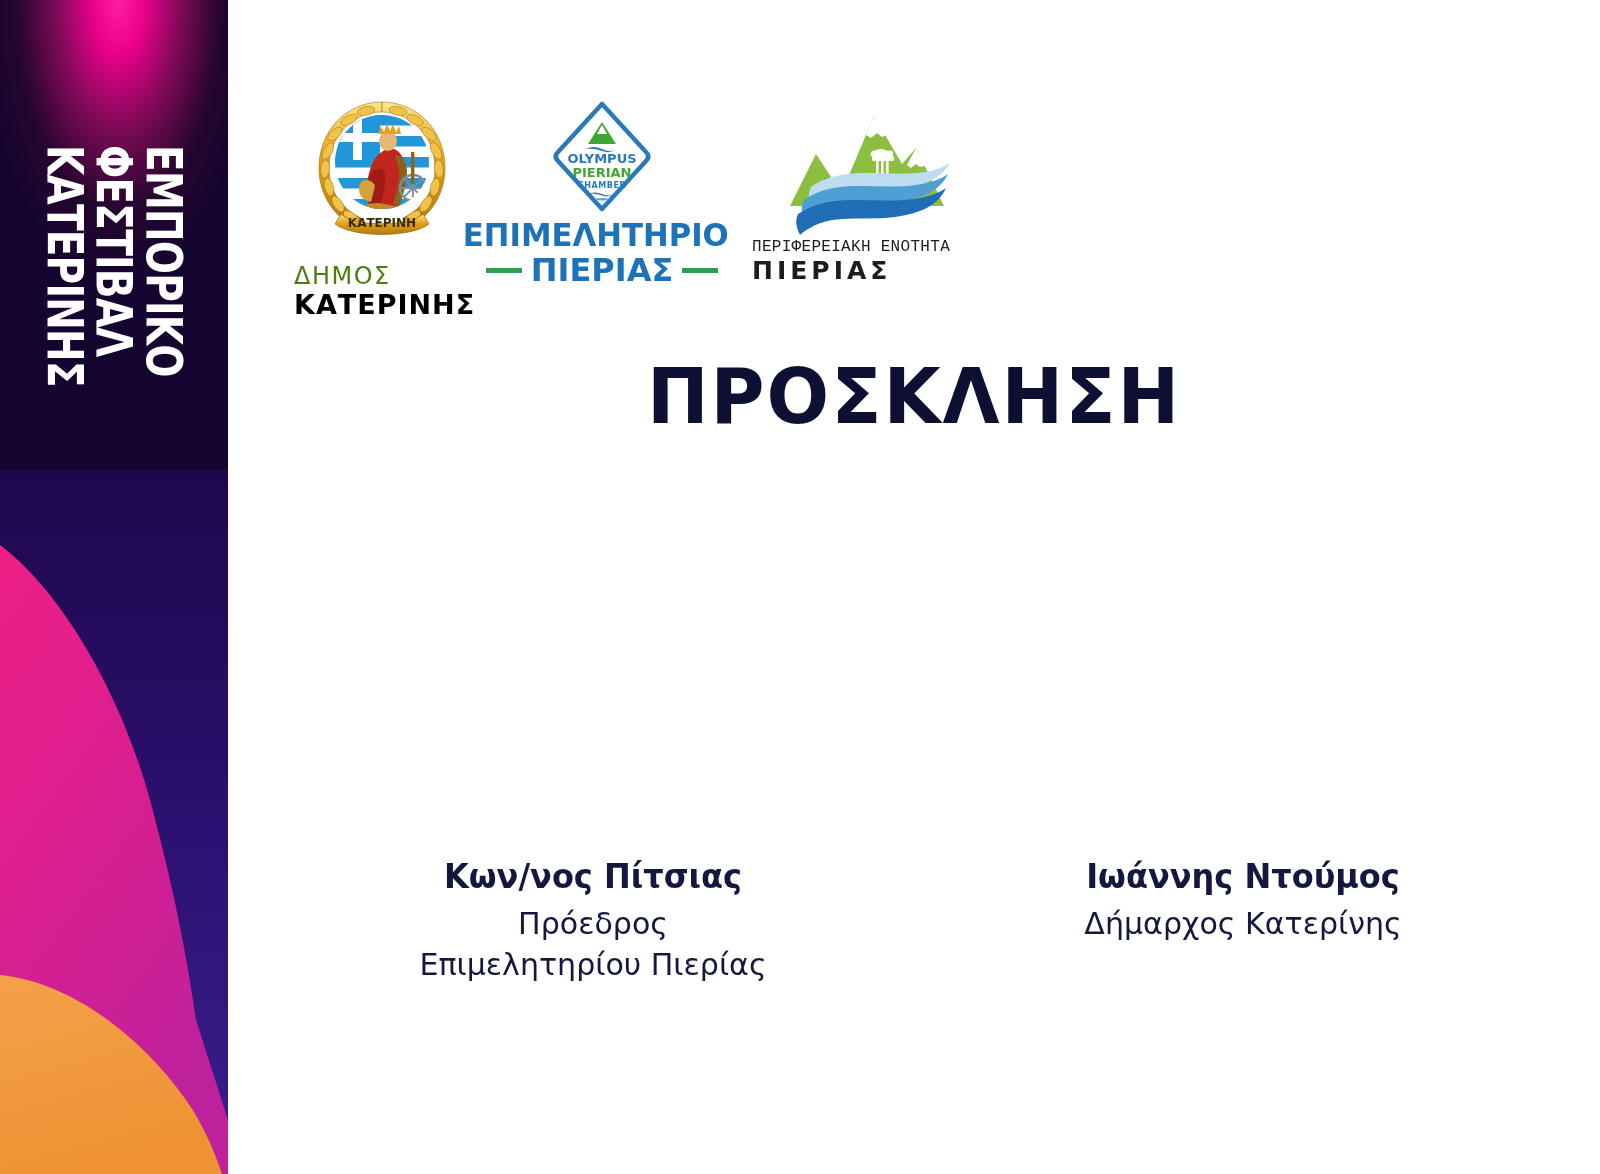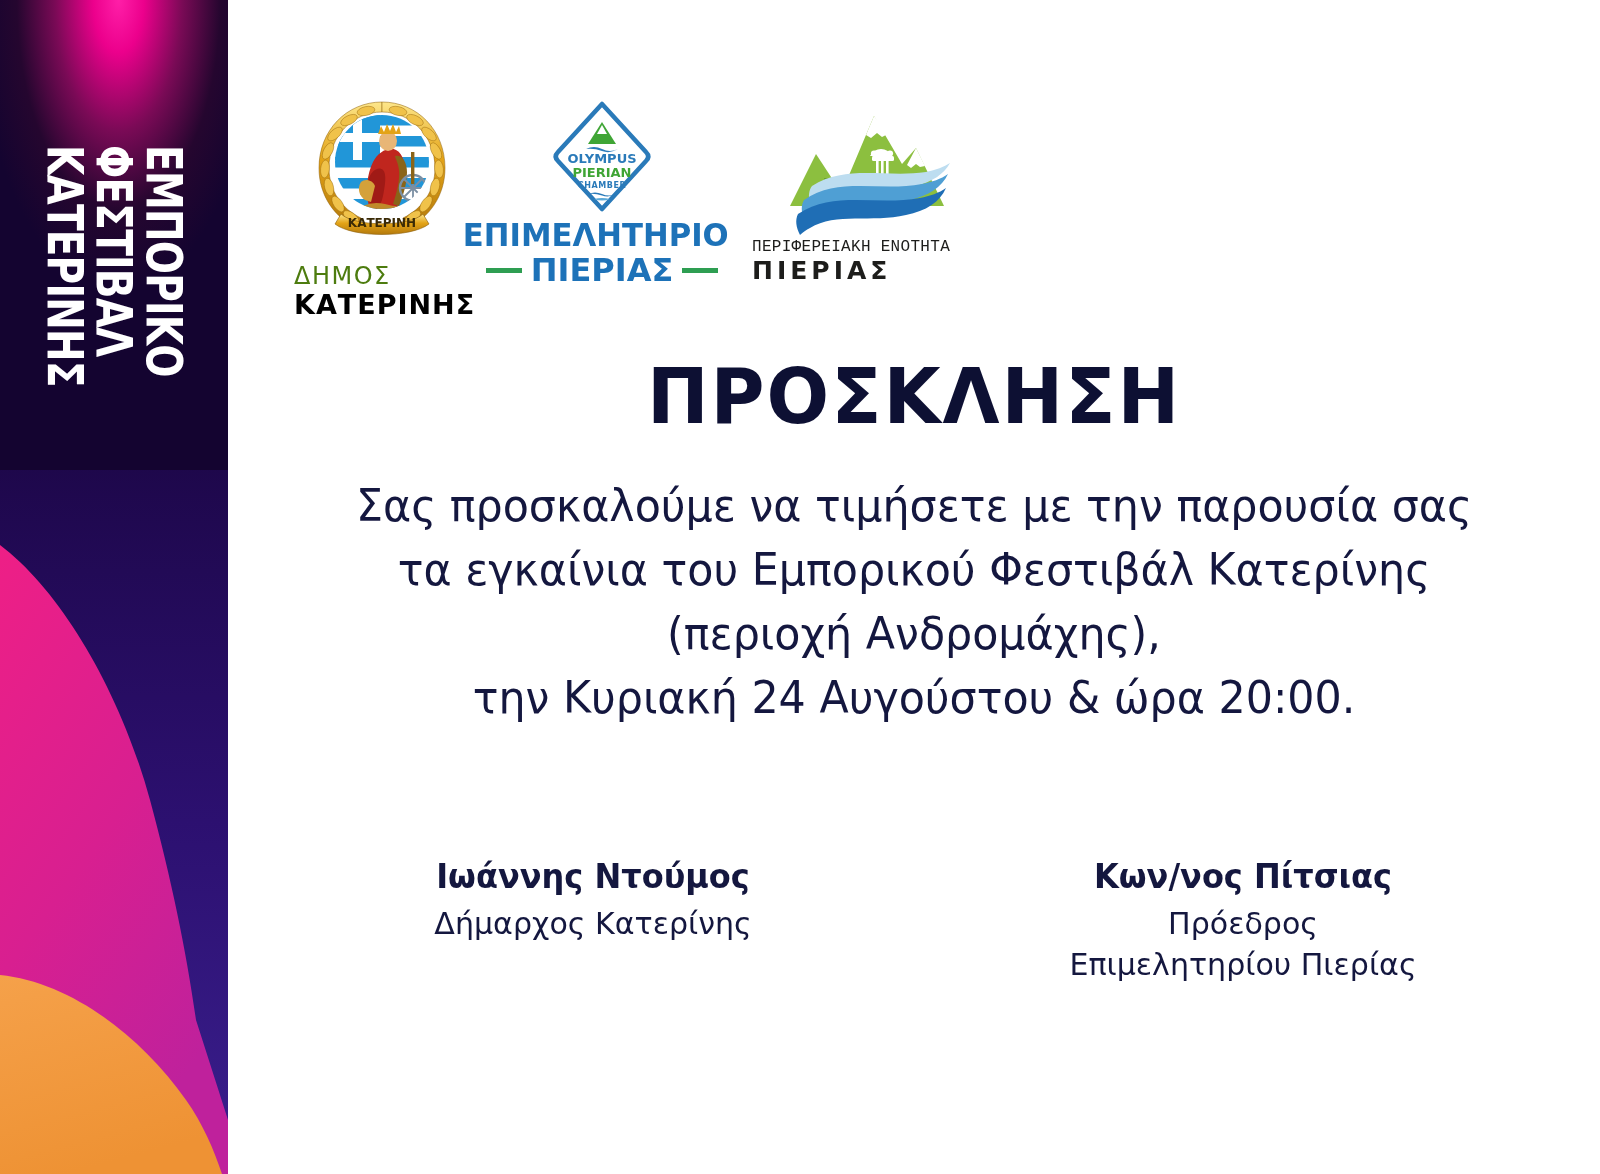--- a/index.html
+++ b/index.html
@@ -387,32 +387,26 @@
           <path d="M28,98 C62,74 104,90 146,82 C156,80 165,77 172,72 C166,85 152,94 134,98 C100,106 64,94 38,110 C34,112 31,114 28,117 C25,110 25,103 28,98 Z" fill="#4f9fd4"></path>
           <path d="M22,112 C58,88 100,104 144,96 C154,94 163,91 170,86 C164,100 150,109 130,113 C96,121 60,110 34,126 C30,128 27,130 24,133 C20,125 19,118 22,112 Z" fill="#1f6eb5"></path>
         </svg>
         <div class="lr-text1">ΠΕΡΙΦΕΡΕΙΑΚΗ ΕΝΟΤΗΤΑ</div>
         <div class="lr-text2">ΠΙΕΡΙΑΣ</div>
       </div>
     </div>
 
     <div class="headline">ΠΡΟΣΚΛΗΣΗ</div>
 
-    <div class="body-text">
-      <span class="bt-line">Σας προσκαλούμε να τιμήσετε με την παρουσία σας</span>
-      <span class="bt-line">τα εγκαίνια του Εμπορικού Φεστιβάλ Κατερίνης</span>
-      <span class="bt-line">(περιοχή Ανδρομάχης),</span>
-      <span class="bt-line">την Κυριακή 24 Αυγούστου &amp; ώρα 20:00.</span>
-    </div>
 
     <div class="signatures">
+      <div class="sig">
+        <div class="sig-name">Κων/νος Πίτσιας</div>
+        <div class="sig-role">Πρόεδρος Επιμελητηρίου Πιερίας</div>
+      </div>
       <div class="sig">
         <div class="sig-name">Ιωάννης Ντούμος</div>
         <div class="sig-role">Δήμαρχος Κατερίνης</div>
       </div>
-      <div class="sig">
-        <div class="sig-name">Κων/νος Πίτσιας</div>
-        <div class="sig-role">Πρόεδρος Επιμελητηρίου Πιερίας</div>
-      </div>
     </div>
 
   </div>
 </div>
 
 </body></html>

